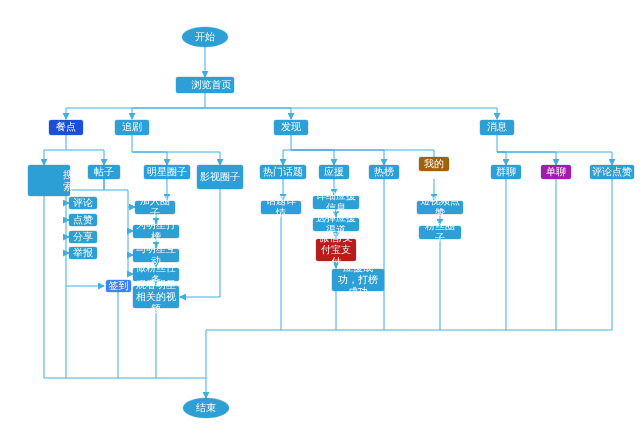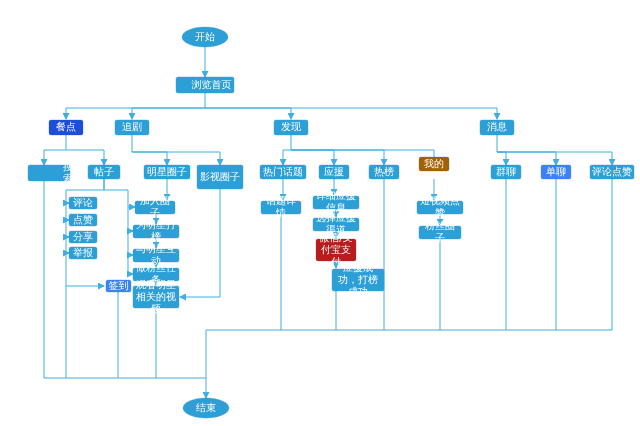--- a/index.html
+++ b/index.html
@@ -80,30 +80,30 @@
       <polyline points="66,286 104,286" fill="none" stroke="#3fafe0" stroke-width="1" marker-end="url(#arrow)"></polyline>
       <polyline points="206,330 206,398" fill="none" stroke="#3fafe0" stroke-width="1" marker-end="url(#arrow)"></polyline>
     </svg>
   <div id="nodes">
       <div class="node ellipse" style="left: 182px; top: 27px; width: 46px; height: 20px; background: rgb(43, 159, 214); color: rgb(255, 255, 255);">开始</div>
       <div class="node" style="left: 176px; top: 77px; width: 58px; height: 16px; background: rgb(43, 159, 214); color: rgb(255, 255, 255); padding-left: 15px;">浏览首页</div>
       <div class="node" style="left: 49px; top: 119.5px; width: 34px; height: 15px; background: #1d4ed8; color: rgb(255, 255, 255);">餐点</div>
       <div class="node" style="left: 115px; top: 119.5px; width: 34px; height: 15px; background: rgb(43, 159, 214); color: rgb(255, 255, 255);">追剧</div>
       <div class="node" style="left: 274px; top: 119.5px; width: 34px; height: 15px; background: rgb(43, 159, 214); color: rgb(255, 255, 255);">发现</div>
       <div class="node" style="left: 480px; top: 119.5px; width: 34px; height: 15px; background: rgb(43, 159, 214); color: rgb(255, 255, 255);">消息</div>
-      <div class="node" style="left: 28px; top: 165px; width: 32px; height: 16px; background: rgb(43, 159, 214); color: rgb(255, 255, 255); padding-left: 40px;">搜索</div>
+      <div class="node" style="left: 28px; top: 165px; width: 32px; height: 31px; background: rgb(43, 159, 214); color: rgb(255, 255, 255); padding-left: 40px;">搜索</div>
       <div class="node" style="left: 88px; top: 165px; width: 32px; height: 14px; background: rgb(43, 159, 214); color: rgb(255, 255, 255);">帖子</div>
       <div class="node" style="left: 144px; top: 165px; width: 46px; height: 14px; background: rgb(43, 159, 214); color: rgb(255, 255, 255);">明星圈子</div>
       <div class="node" style="left: 197px; top: 165px; width: 46px; height: 24px; background: rgb(43, 159, 214); color: rgb(255, 255, 255);">影视圈子</div>
       <div class="node" style="left: 260px; top: 165px; width: 46px; height: 14px; background: rgb(43, 159, 214); color: rgb(255, 255, 255);">热门话题</div>
       <div class="node" style="left: 319px; top: 165px; width: 30px; height: 14px; background: rgb(43, 159, 214); color: rgb(255, 255, 255);">应援</div>
       <div class="node" style="left: 369px; top: 165px; width: 30px; height: 14px; background: rgb(43, 159, 214); color: rgb(255, 255, 255);">热榜</div>
       <div class="node" style="left: 419px; top: 157px; width: 30px; height: 14px; background: #a16207; color: rgb(255, 255, 255);">我的</div>
       <div class="node" style="left: 491px; top: 165px; width: 30px; height: 14px; background: rgb(43, 159, 214); color: rgb(255, 255, 255);">群聊</div>
-      <div class="node" style="left: 541px; top: 165px; width: 30px; height: 14px; background: #3b82f6; color: rgb(255, 255, 255);">单聊</div>
+      <div class="node" style="left: 541px; top: 165px; width: 30px; height: 14px; background: #a21caf; color: rgb(255, 255, 255);">单聊</div>
       <div class="node" style="left: 590px; top: 165px; width: 44px; height: 14px; background: rgb(43, 159, 214); color: rgb(255, 255, 255);">评论点赞</div>
       <div class="node" style="left: 69px; top: 197px; width: 28px; height: 12px; background: rgb(43, 159, 214); color: rgb(255, 255, 255);">评论</div>
       <div class="node" style="left: 69px; top: 214px; width: 28px; height: 12px; background: rgb(43, 159, 214); color: rgb(255, 255, 255);">点赞</div>
       <div class="node" style="left: 69px; top: 231px; width: 28px; height: 12px; background: rgb(43, 159, 214); color: rgb(255, 255, 255);">分享</div>
       <div class="node" style="left: 69px; top: 247px; width: 28px; height: 12px; background: rgb(43, 159, 214); color: rgb(255, 255, 255);">举报</div>
       <div class="node" style="left: 135px; top: 200.5px; width: 40px; height: 13px; background: rgb(43, 159, 214); color: rgb(255, 255, 255);">加入圈子</div>
       <div class="node" style="left: 133px; top: 224.5px; width: 46px; height: 13px; background: rgb(43, 159, 214); color: rgb(255, 255, 255);">为明星打榜</div>
       <div class="node" style="left: 133px; top: 248.5px; width: 46px; height: 13px; background: rgb(43, 159, 214); color: rgb(255, 255, 255);">与明星互动</div>
       <div class="node" style="left: 133px; top: 267.5px; width: 46px; height: 13px; background: rgb(43, 159, 214); color: rgb(255, 255, 255);">做粉丝任务</div>
       <div class="node" style="left: 133px; top: 286px; width: 46px; height: 22px; background: rgb(43, 159, 214); color: rgb(255, 255, 255);">观看明星相关的视频</div>

